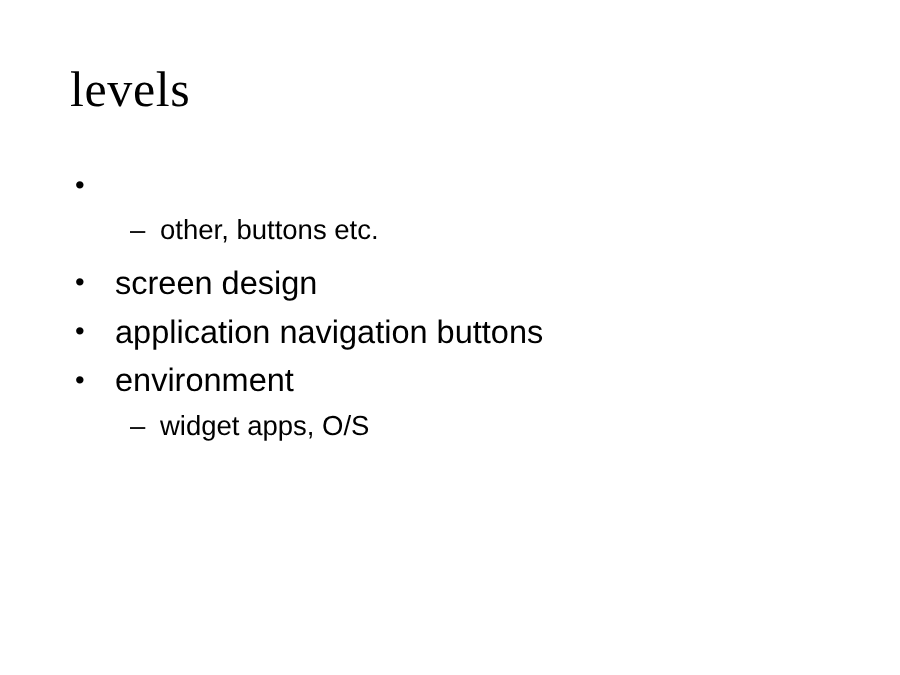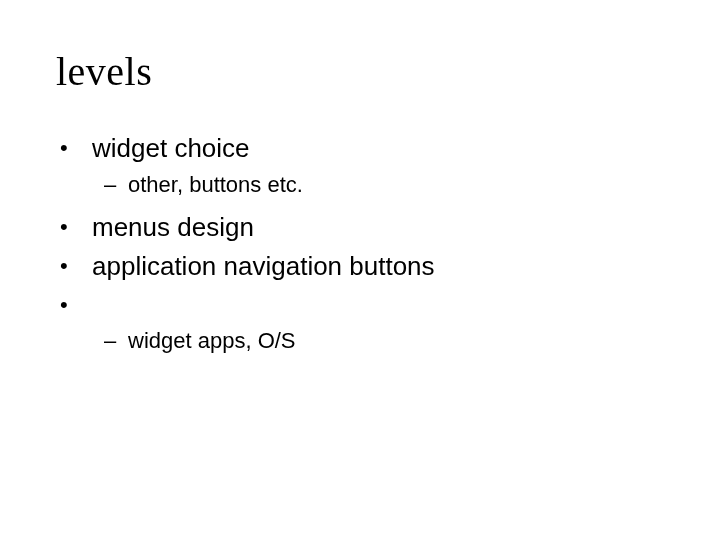--- a/index.html
+++ b/index.html
@@ -58,39 +58,39 @@
 </head>
 <body>
 
 <div class="slide">
   <h1 class="title">levels</h1>
 
   <div class="content">
 
     <div class="l1">
       <span class="bullet">•</span>
-      <span>widget choice</span>
     </div>
     <div class="l2">
       <span class="dash">–</span>
       <span>other, buttons etc.</span>
     </div>
 
     <div class="l1">
       <span class="bullet">•</span>
-      <span>menus design</span>
+      <span>screen design</span>
     </div>
 
     <div class="l1">
       <span class="bullet">•</span>
       <span>application navigation buttons</span>
     </div>
 
     <div class="l1">
       <span class="bullet">•</span>
+      <span>environment</span>
     </div>
     <div class="l2">
       <span class="dash">–</span>
       <span>widget apps, O/S</span>
     </div>
 
   </div>
 </div>
 
 </body></html>

